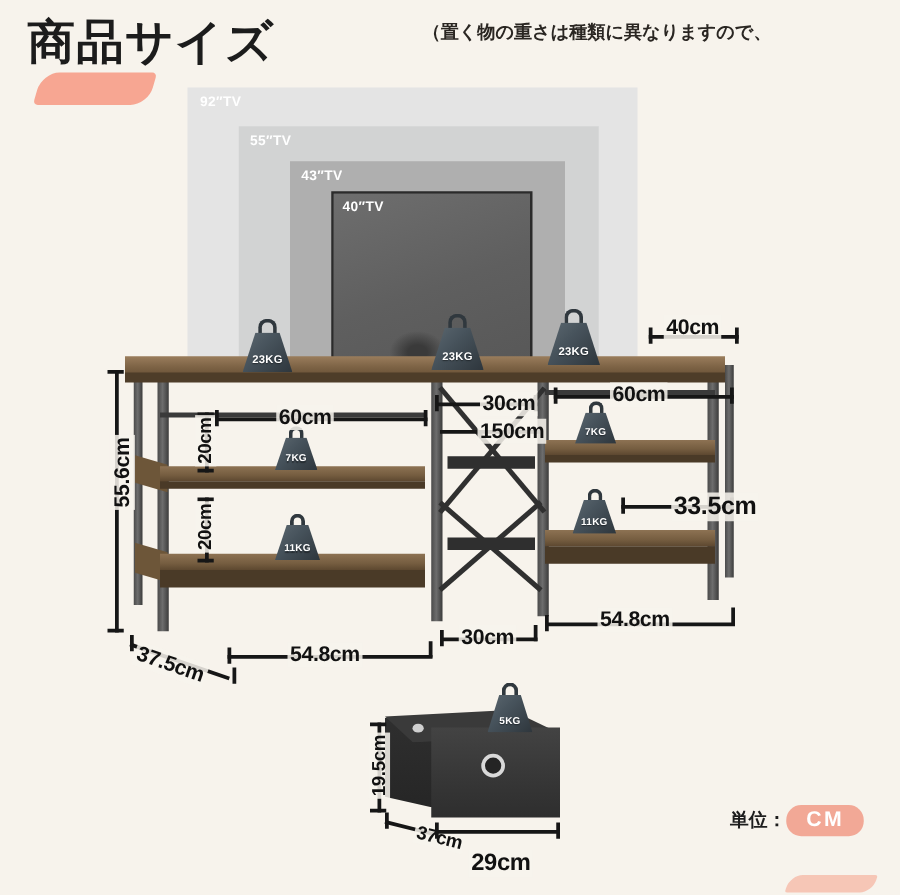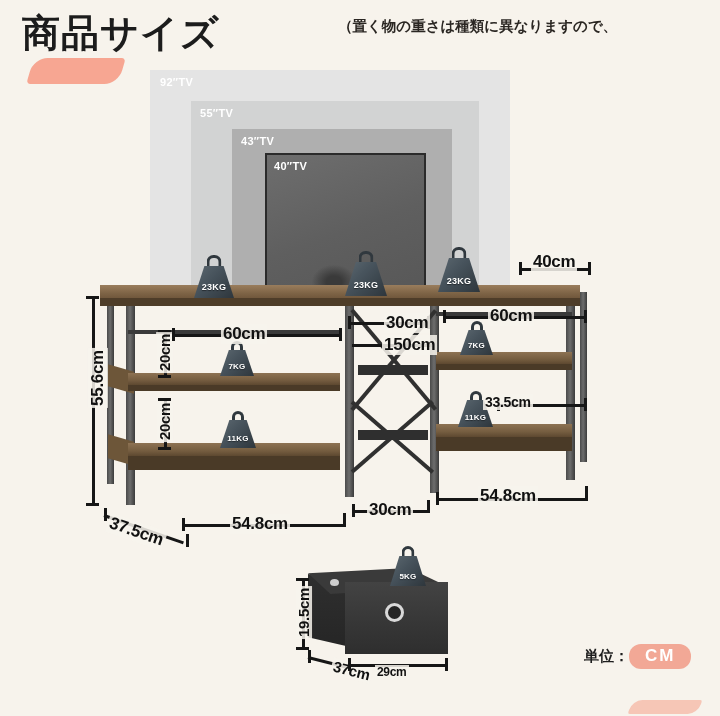--- a/index.html
+++ b/index.html
@@ -336,21 +336,21 @@
   <div class="dimtext" style="left:531px;top:252px;font-size:17px;">40cm</div>
 
   <div class="dim-h" style="left:443px;top:316px;width:144px;"></div>
   <div class="tick-v" style="left:443px;top:310px;"></div>
   <div class="tick-v" style="left:584px;top:310px;"></div>
   <div class="dimtext" style="left:488px;top:306px;font-size:17px;">60cm</div>
 
   <div class="dim-h" style="left:497px;top:404px;width:90px;"></div>
   <div class="tick-v" style="left:497px;top:398px;"></div>
   <div class="tick-v" style="left:584px;top:398px;"></div>
-  <div class="dimtext" style="left:483px;top:394px;font-size:14px;">33.5cm</div>
+  <div class="dimtext" style="left:537px;top:394px;font-size:20px;">33.5cm</div>
 
   <div class="dim-h" style="left:104px;top:514px;width:84px;transform:rotate(19deg);transform-origin:left center;"></div>
   <div class="tick-v" style="left:104px;top:508px;"></div>
   <div class="tick-v" style="left:186px;top:534px;"></div>
   <div class="dimtext" style="left:108px;top:512px;font-size:17px;transform:rotate(19deg);transform-origin:left center;">37.5cm</div>
 
   <div class="dim-h" style="left:182px;top:524px;width:164px;"></div>
   <div class="tick-v" style="left:182px;top:518px;"></div>
   <div class="tick-v" style="left:343px;top:513px;"></div>
   <div class="dimtext" style="left:230px;top:514px;font-size:17px;">54.8cm</div>
@@ -383,21 +383,21 @@
   <div class="tick-h" style="left:296px;top:647px;"></div>
   <div class="dimtext" style="left:277px;top:604px;font-size:15px;transform:rotate(-90deg);">19.5cm</div>
 
   <div class="dim-h" style="left:308px;top:656px;width:40px;transform:rotate(14deg);transform-origin:left center;"></div>
   <div class="tick-v" style="left:308px;top:650px;"></div>
   <div class="dimtext" style="left:331px;top:662px;font-size:15px;transform:rotate(14deg);">37cm</div>
 
   <div class="dim-h" style="left:348px;top:664px;width:100px;"></div>
   <div class="tick-v" style="left:348px;top:658px;"></div>
   <div class="tick-v" style="left:445px;top:658px;"></div>
-  <div class="dimtext" style="left:375px;top:665px;font-size:12px;">29cm</div>
+  <div class="dimtext" style="left:375px;top:680px;font-size:19px;">29cm</div>
 
 
   <div class="abs" id="bottom-accent"></div>
   <div class="abs" id="unit-wrap">
     <span id="unit-label">単位：</span>
     <span id="unit-pill">CM</span>
   </div>
 
 </div>
 

